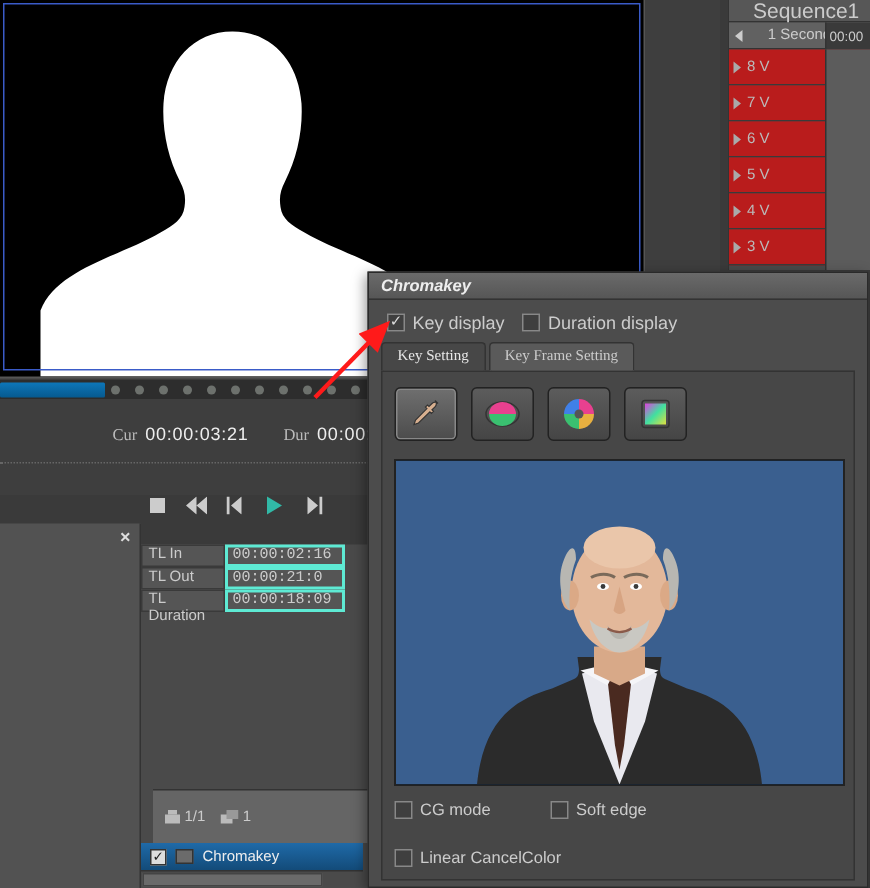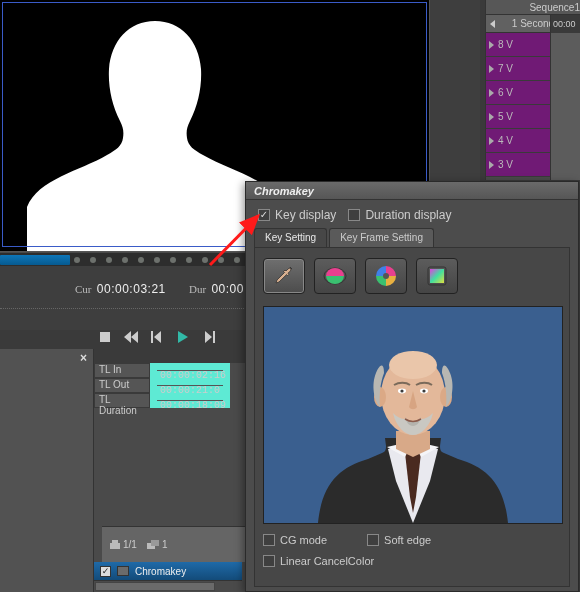--- a/index.html
+++ b/index.html
@@ -20,40 +20,40 @@
   .timecodes .num { color: #eee; letter-spacing: 0.5px; }
   .dotted-divider { position:absolute; left:0; top:308px; width:430px; height:2px; border-top:1px dotted #666; }
 
   .transport { position: absolute; left: 96px; top: 326px; height: 22px; display: flex; gap: 9px; align-items: center; }
   .transport .btn { width: 17px; height: 17px; display: flex; align-items:center; justify-content:center; color: #ddd; }
   .stop { width: 10px; height: 10px; background: #ccc; }
   .play { width: 0; height: 0; border-left: 10px solid #31b9a7; border-top: 6px solid transparent; border-bottom: 6px solid transparent; }
 
   
   .tracks { position: absolute; right: 0; top: 0; width: 95px; height: 180px; background: #4a4a4a; border-left:1px solid #333; }
-  .tracks .seqtab { height: 15px; background:#575757; border-bottom:1px solid #333; padding-left:6px; font-size:10px; line-height:15px;text-align:right; }
+  .tracks .seqtab { height: 15px; background:#575757; border-bottom:1px solid #333; padding-left:16px; font-size:14px; line-height:15px; }
   .tracks .seconds { height: 18px; background:#616161; display:flex; align-items:center; justify-content:space-between; padding:0 4px; font-size:10px; border-bottom:1px solid #333; }
   .tracks .seconds .arrows { display:flex; gap:2px; }
   .tracks .arrw { width:0;height:0; }
   .tracks .arrow-l { border-right:5px solid #ccc; border-top:4px solid transparent; border-bottom:4px solid transparent;}
   .tracks .arrow-r { border-left:5px solid #ccc; border-top:4px solid transparent; border-bottom:4px solid transparent;}
-  .tracks .row { height: 24px; border-bottom:1px solid #3a3a3a; background:#701a75; display:flex; align-items:center; padding-left:3px; font-size:10px; color:#bbb; }
+  .tracks .row { height: 24px; border-bottom:1px solid #3a3a3a; background:#b91c1c; display:flex; align-items:center; padding-left:3px; font-size:10px; color:#bbb; }
   .tracks .row .exp { width:0;height:0; border-left:5px solid #aaa; border-top:4px solid transparent; border-bottom:4px solid transparent; margin-right:4px;}
   .tracks .timecol { position:absolute; right:0; top:15px; width:30px; height:18px; background:#3a3a3a; font-size:9px; line-height:18px; padding-left:2px; border-left:1px solid #333;}
   .tracks .greycol { position:absolute; right:0; top:33px; width:30px; bottom:0; background:#5c5c5c; border-left:1px solid #333; }
 
   
   .lowerleft { position: absolute; left: 0; top: 349px; width: 94px; height: 243px; background: #525252; border-right:1px solid #333; }
   .close-tab { position:absolute; right:6px; top:2px; color:#ddd; font-size:12px; font-weight:bold; }
   .lowerleft2 { position: absolute; left: 94px; top: 363px; width: 160px; height: 229px; background: #4a4a4a; }
 
   .kv { font-size: 10px; }
   .kv .r { display:flex; height:15px; }
   .kv .k { width: 56px; padding-left:4px; background:#555; border:1px solid #3a3a3a; }
-  .kv .v { width: 80px; padding-left:3px; background:#555; border:7px solid #5eead4; font-family:'Courier New',monospace; }
+  .kv .v { width: 80px; padding-left:3px; background:#555; border:2px solid #5eead4; font-family:'Courier New',monospace; }
 
   .fx-footer { position:absolute; left:8px; width:148px; bottom:30px; height:36px; background:#656565; display:flex; align-items:center; gap:10px; padding-left:8px; font-size:10px; border-top:1px solid #333;}
   .fx-footer .flip { display:inline-flex; align-items:center; gap:3px; }
   .fx-list { position:absolute; left:0; bottom:12px; width:148px; height:18px; background: linear-gradient(#1f6aa8,#134b79); display:flex; align-items:center; gap:6px; padding-left:6px; color:#eee; font-size:10px; }
   .fx-list .chk { width:11px; height:11px; background:#ddd; border:1px solid #333; display:flex; align-items:center; justify-content:center; font-size:9px; color:#222; }
   .fx-list .ic { width:12px; height:10px; background:#6b6b6b; border:1px solid #333; }
   .scroll-end { position:absolute; left:0; bottom:0; width:148px; height:12px; background:#4a4a4a; border-top:1px solid #333;}
   .scroll-end .bar { margin:1px; height:9px; width:120px; background:#6a6a6a; border:1px solid #444; }
 
   
@@ -61,33 +61,33 @@
 
   
   .dialog { position:absolute; left:245px; top:181px; width:334px; height:411px; background:#4c4c4c; border:1px solid #2a2a2a; box-shadow: -2px 2px 8px rgba(0,0,0,.4); z-index:40; }
   .dialog .titlebar { height:18px; background: linear-gradient(#6a6a6a,#565656); padding-left:8px; font-size:11px; font-style:italic; font-weight:bold; line-height:18px; color:#eee; border-bottom:1px solid #333; }
   .dialog .checks { padding: 8px 12px 4px 12px; display:flex; gap:12px; font-size:12px; color:#ccc; }
   .chk-box { width:12px; height:12px; border:1px solid #888; background:#3f3f3f; display:inline-flex; align-items:center; justify-content:center; margin-right:5px; vertical-align:middle; }
   .chk-box.checked::after { content:"✓"; font-size:10px; color:#ddd; line-height:1; }
   .chk-wrap { display:inline-flex; align-items:center; }
 
   .tabs { display:flex; margin: 2px 8px 0 8px; }
-  .tab { padding: 3px 10px 4px 10px; font-size:10px; background:#5a5a5a; border:1px solid #333; border-bottom:none; margin-right:2px; border-radius: 3px 3px 0 0; color:#ccc; }
+  .tab { padding: 3px 10px 4px 10px; font-size:10px; background:#5a5a5a; border:1px solid #333; border-bottom:none; margin-right:2px; border-radius: 3px 3px 0 0; color:#ccc;font-family:Liberation Serif, serif; }
   .tab.active { background:#474747; color:#e8e8e8; }
   .tab-body { margin: 0 8px; border:1px solid #333; background:#474747; height: 340px; padding:10px 8px 8px 8px; }
 
   .toolrow { display:flex; gap:9px; }
   .tool { width:42px; height:36px; background: linear-gradient(#5c5c5c,#454545); border:1px solid #222; border-radius:4px; display:flex; align-items:center; justify-content:center; }
   .tool.active { background: linear-gradient(#6f6f6f,#4c4c4c); box-shadow: inset 0 0 0 1px #888; }
 
   .video-frame { margin-top:12px; width: 300px; height: 218px; background:#000; border:1px solid #222; position:relative; overflow:hidden; }
   .video-bg { position:absolute; inset:0; background: #3a5f8f; }
   .portrait { position:absolute; left:50%; bottom:0; transform:translateX(-50%); }
 
-  .bottom-checks { margin-top:10px; display:flex; flex-direction:column; gap:9px; font-size:11px; color:#ccc; }
+  .bottom-checks { margin-top:10px; display:flex; flex-direction:column; gap:20px; font-size:11px; color:#ccc; }
   .bottom-checks .row-a { display:flex; gap:40px; }
 </style>
 </head>
 <body>
 
 <div class="monitor-area">
   <div class="monitor">
     <svg class="silhouette" width="300" height="250" viewBox="0 0 300 250">
       <path fill="#ffffff" d="M150 20c-26 0-44 20-46 48-1 18 3 36 11 52 3 6 4 10 3 17-1 8-7 12-16 17-27 16-69 24-80 52v44h256v-44c-11-28-53-36-80-52-9-5-15-9-16-17-1-7 0-11 3-17 8-16 12-34 11-52-2-28-20-48-46-48z"></path>
     </svg>

